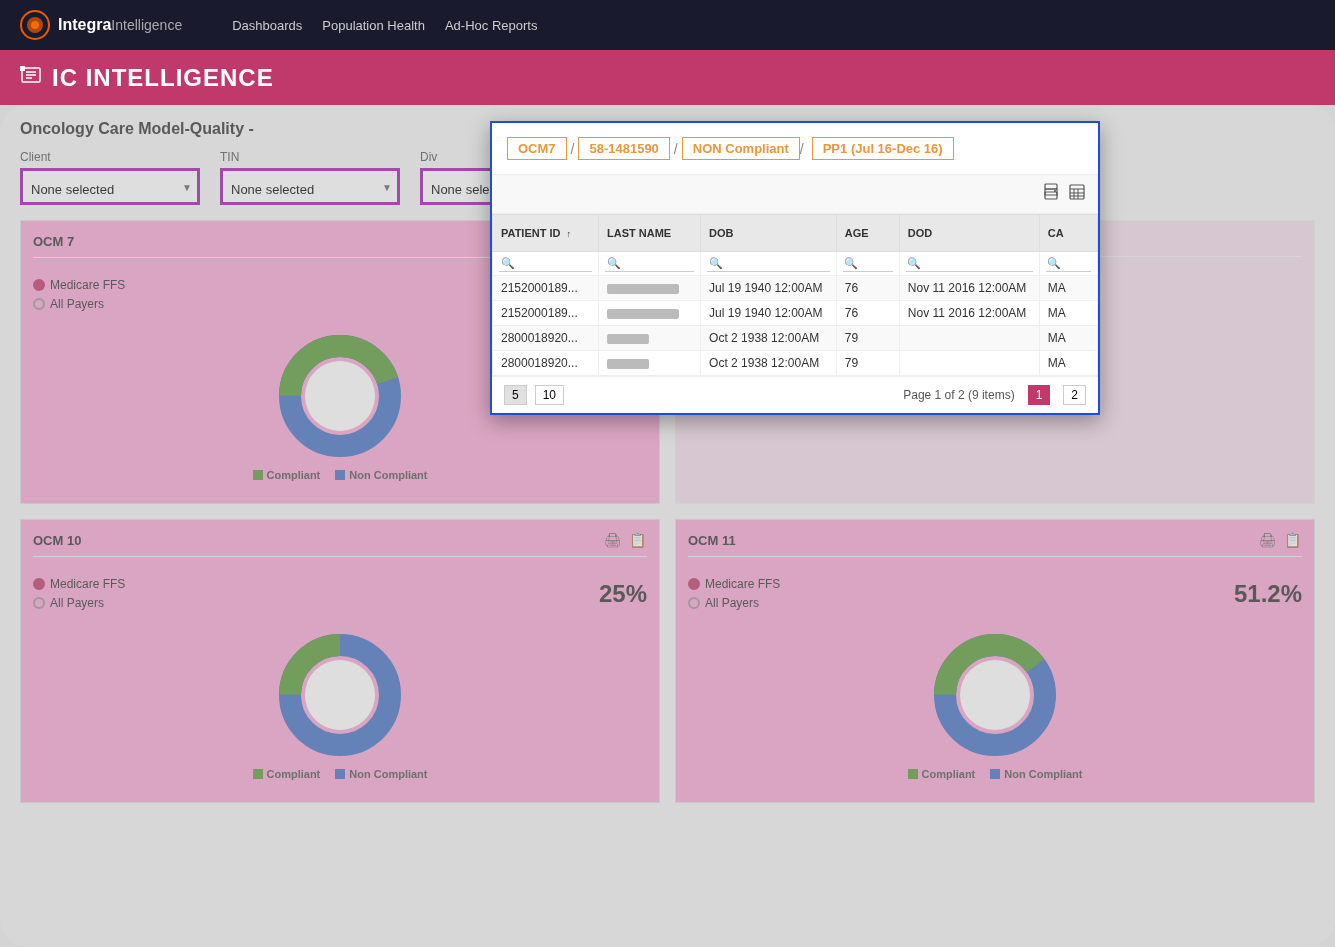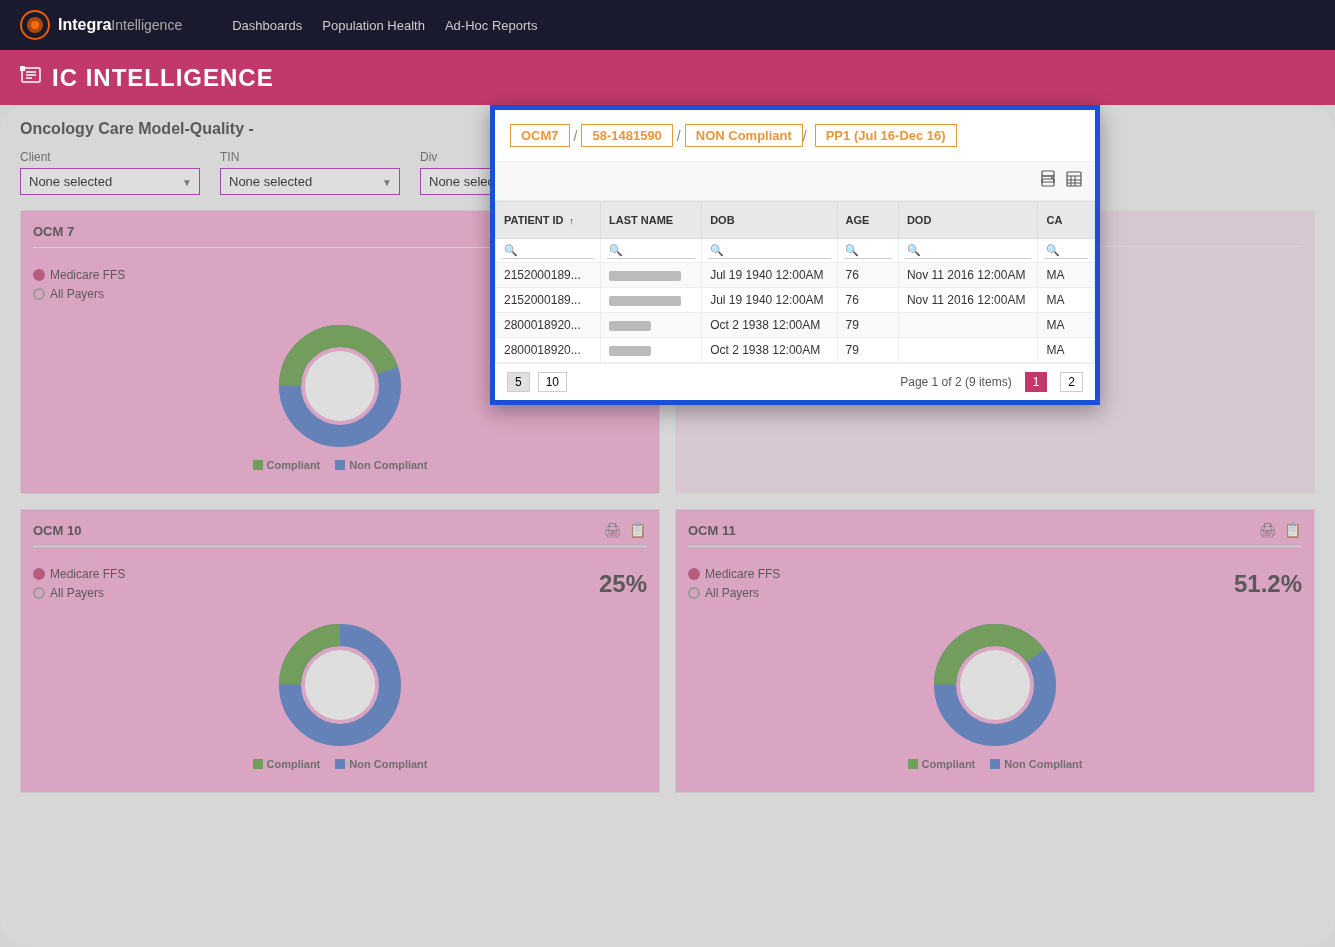--- a/index.html
+++ b/index.html
@@ -85,23 +85,23 @@
     .filter-group {
       display: flex;
       flex-direction: column;
       gap: 4px;
     }
     .filter-label {
       font-size: 12px;
       color: #555;
     }
     .filter-select {
-      border: 1px solid #a21caf;
+      border: 3px solid #a21caf;
       background: white;
-      padding: 5px 25px 5px 8px;
+      padding: 11px 25px 5px 8px;
       font-size: 13px;
       appearance: none;
       min-width: 180px;
       cursor: pointer;
       position: relative;
     }
     .select-wrapper {
       position: relative;
       display: inline-block;
     }
@@ -537,21 +537,21 @@
             <div class="legend-square" style="background:#4472c4;"></div>
             <span>Non Compliant</span>
           </div>
         </div>
       </div>
     </div>
   </div>
 
   <div style="position:absolute; top:0; left:0; width:100%; height:100%; background:rgba(160,160,160,0.35); z-index:50;"></div>
 
-  <div style="position:absolute; top:0; left:490px; width:610px; background:white; border:5px solid #1d4ed8; box-shadow:0 6px 20px rgba(0,0,0,0.35); z-index:100;">
+  <div style="position:absolute; top:16px; left:490px; width:610px; background:white; border:2px solid #1d4ed8; box-shadow:0 6px 20px rgba(0,0,0,0.35); z-index:100;">
 
     <div class="modal-breadcrumb">
       <span class="breadcrumb-tag">OCM7</span>
       <span class="breadcrumb-sep">/</span>
       <span class="breadcrumb-tag">58-1481590</span>
       <span class="breadcrumb-sep">/</span>
       <span class="breadcrumb-tag">NON Compliant</span>
       <br style="width:100%">
       <span class="breadcrumb-sep" style="padding-left:0;">/</span>
       <span class="breadcrumb-tag" style="margin-left:4px;">PP1 (Jul 16-Dec 16)</span>

